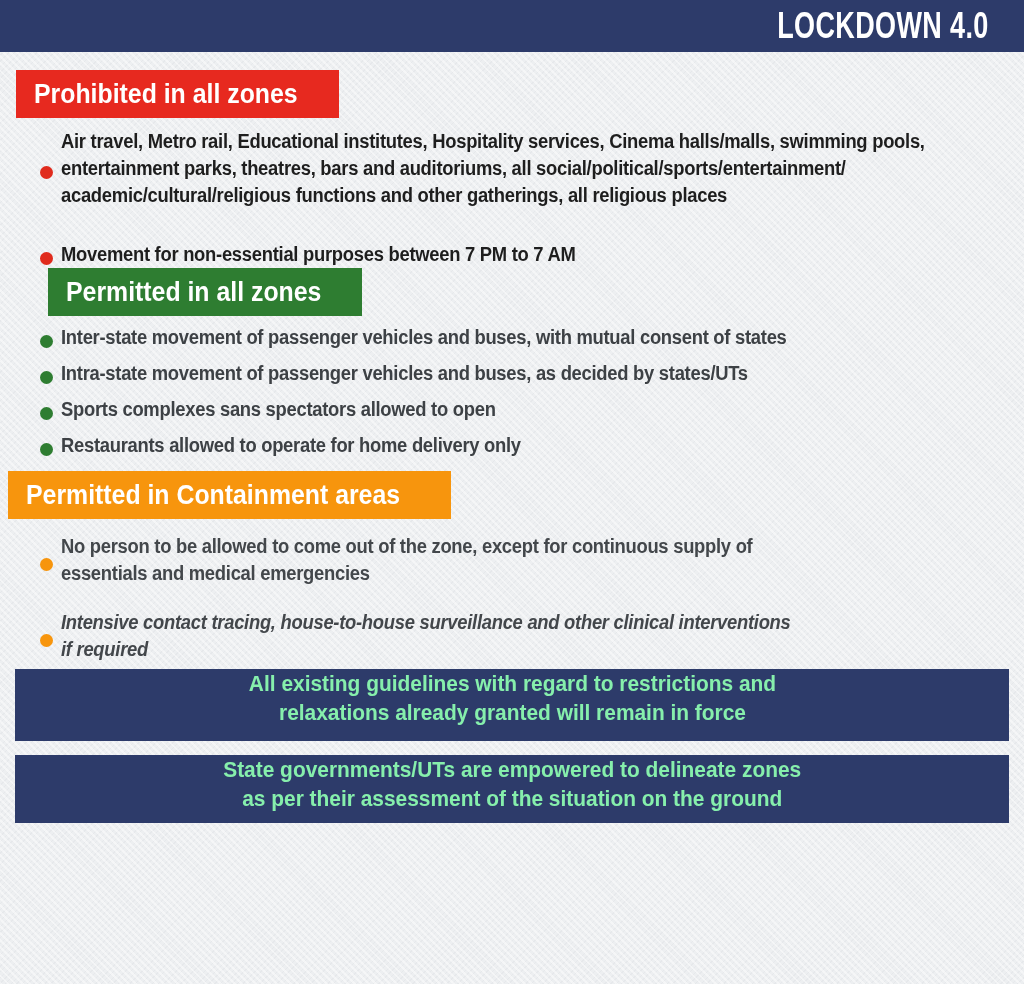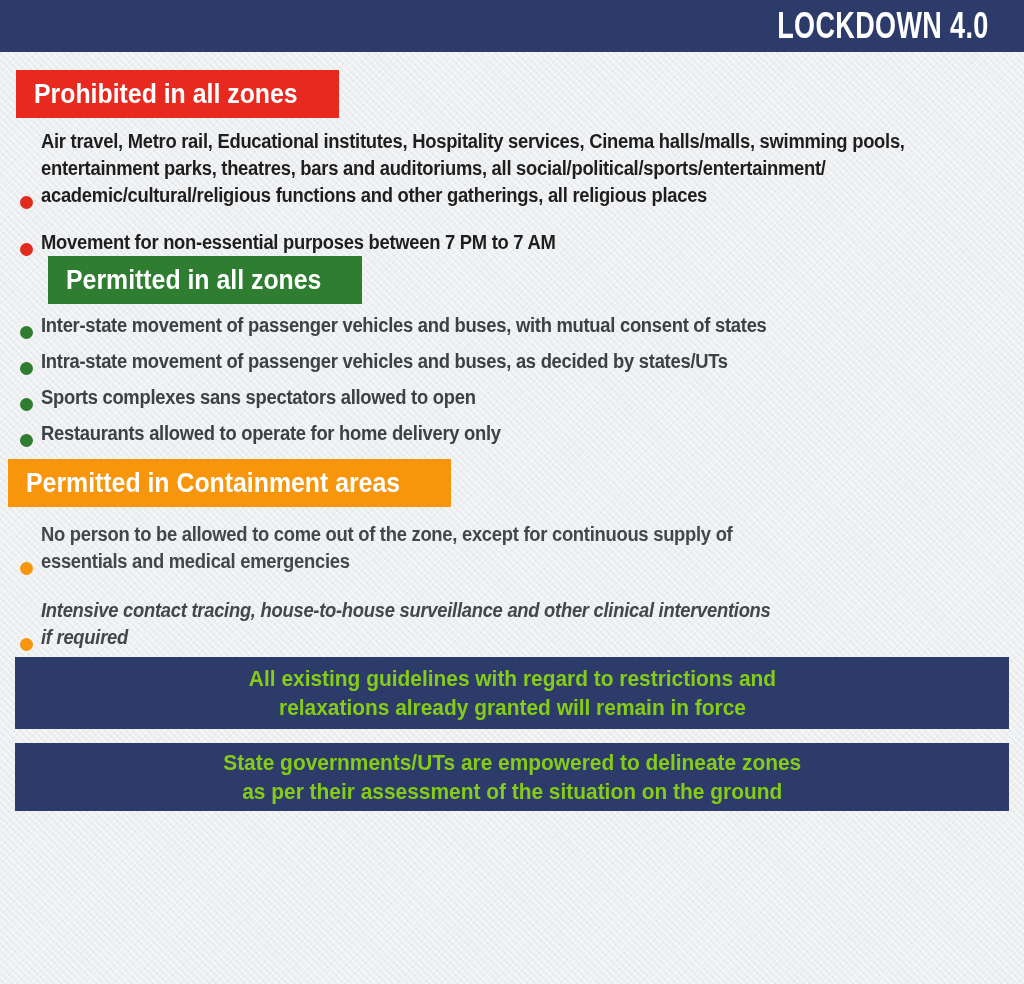--- a/index.html
+++ b/index.html
@@ -46,49 +46,49 @@
     color: #fff; font-weight: bold; font-size: 27px; line-height: 48px;
     padding: 0 18px; white-space: nowrap;
   }
   .badge > span { display: inline-block; transform: scaleX(0.92); transform-origin: 0 50%; }
   .badge-red    { background: #e7291f; margin-top: 18px; margin-left: 16px; }
   .badge-green  { background: #2e7d31; }
   .badge-orange { background: #f7950d; margin-top: 12px; margin-left: 8px; }
 
   
   ul.bullets { list-style: none; }
-  ul.bullets li { display: flex; align-items: flex-end; padding-left: 20px; }
+  ul.bullets li { display: flex; align-items: center; padding-left: 40px; }
   .dot {
     flex: 0 0 auto; width: 13px; height: 13px; border-radius: 50%;
     margin-top: 8px; margin-right: 8px;
   }
   .dot-red    { background: #e02b1d; }
   .dot-green  { background: #2e7d31; }
   .dot-orange { background: #f7950d; }
   .btext {
     display: block; width: 1045px; white-space: pre-line;
     font-weight: bold; font-size: 20px; line-height: 27px; letter-spacing: -0.3px;
     transform: scaleX(0.92); transform-origin: 0 0;
   }
   .sec-red .btext    { color: #1e1e1e; }
   .sec-green .btext  { color: #3d4145; }
   .sec-orange .btext { color: #43474b; }
 
   .sec-red ul    { margin-top: 10px; }
-  .sec-red li + li.gap1 { margin-top: 20px; }
+  .sec-red li + li.gap1 { margin-top: 32px; }
   .sec-red li + li.gap2 { margin-top: 20px; }
   .sec-green ul  { margin-top: 8px; }
   .sec-green li + li { margin-top: 9px; }
   .sec-orange ul { margin-top: 14px; }
   .sec-orange li + li { margin-top: 22px; font-style: italic; }
 
   
   .footbar {
-    margin: 0 15px; background: #2d3b6a; color: #84cc16;
-    display: flex; align-items: center; justify-content: center; text-align: center;
+    margin: 0 15px; background: #2d3b6a; color: #86efac;
+    display: flex; justify-content: center; text-align: center;
   }
   .footbar .ftext {
     white-space: pre-line; font-weight: bold; font-size: 22px; line-height: 29px;
     transform: scaleX(0.95); transform-origin: 50% 50%;
   }
   .footbar-1 { margin-top: 6px; height: 72px; }
   .footbar-2 { margin-top: 14px; height: 68px; }
 </style>
 </head>
 <body>

